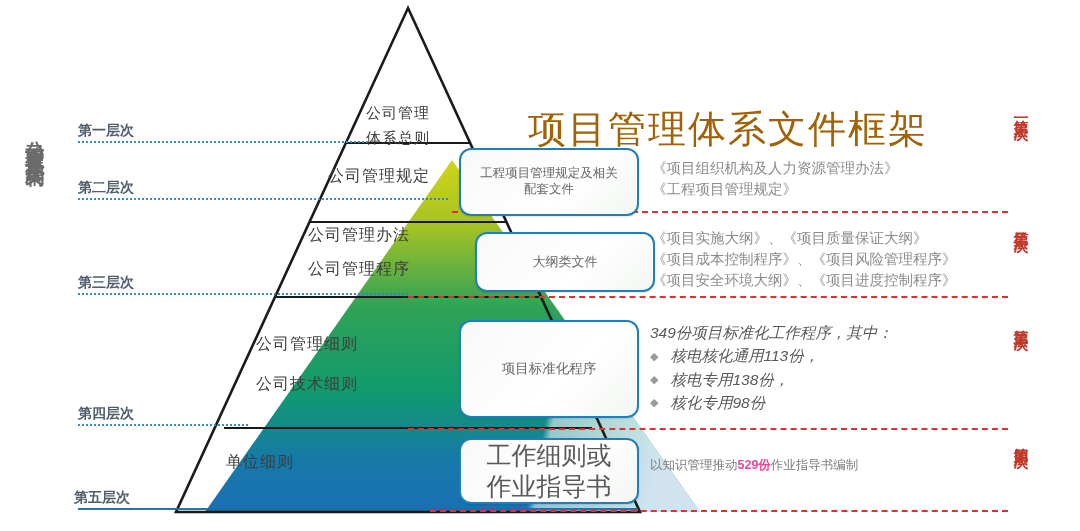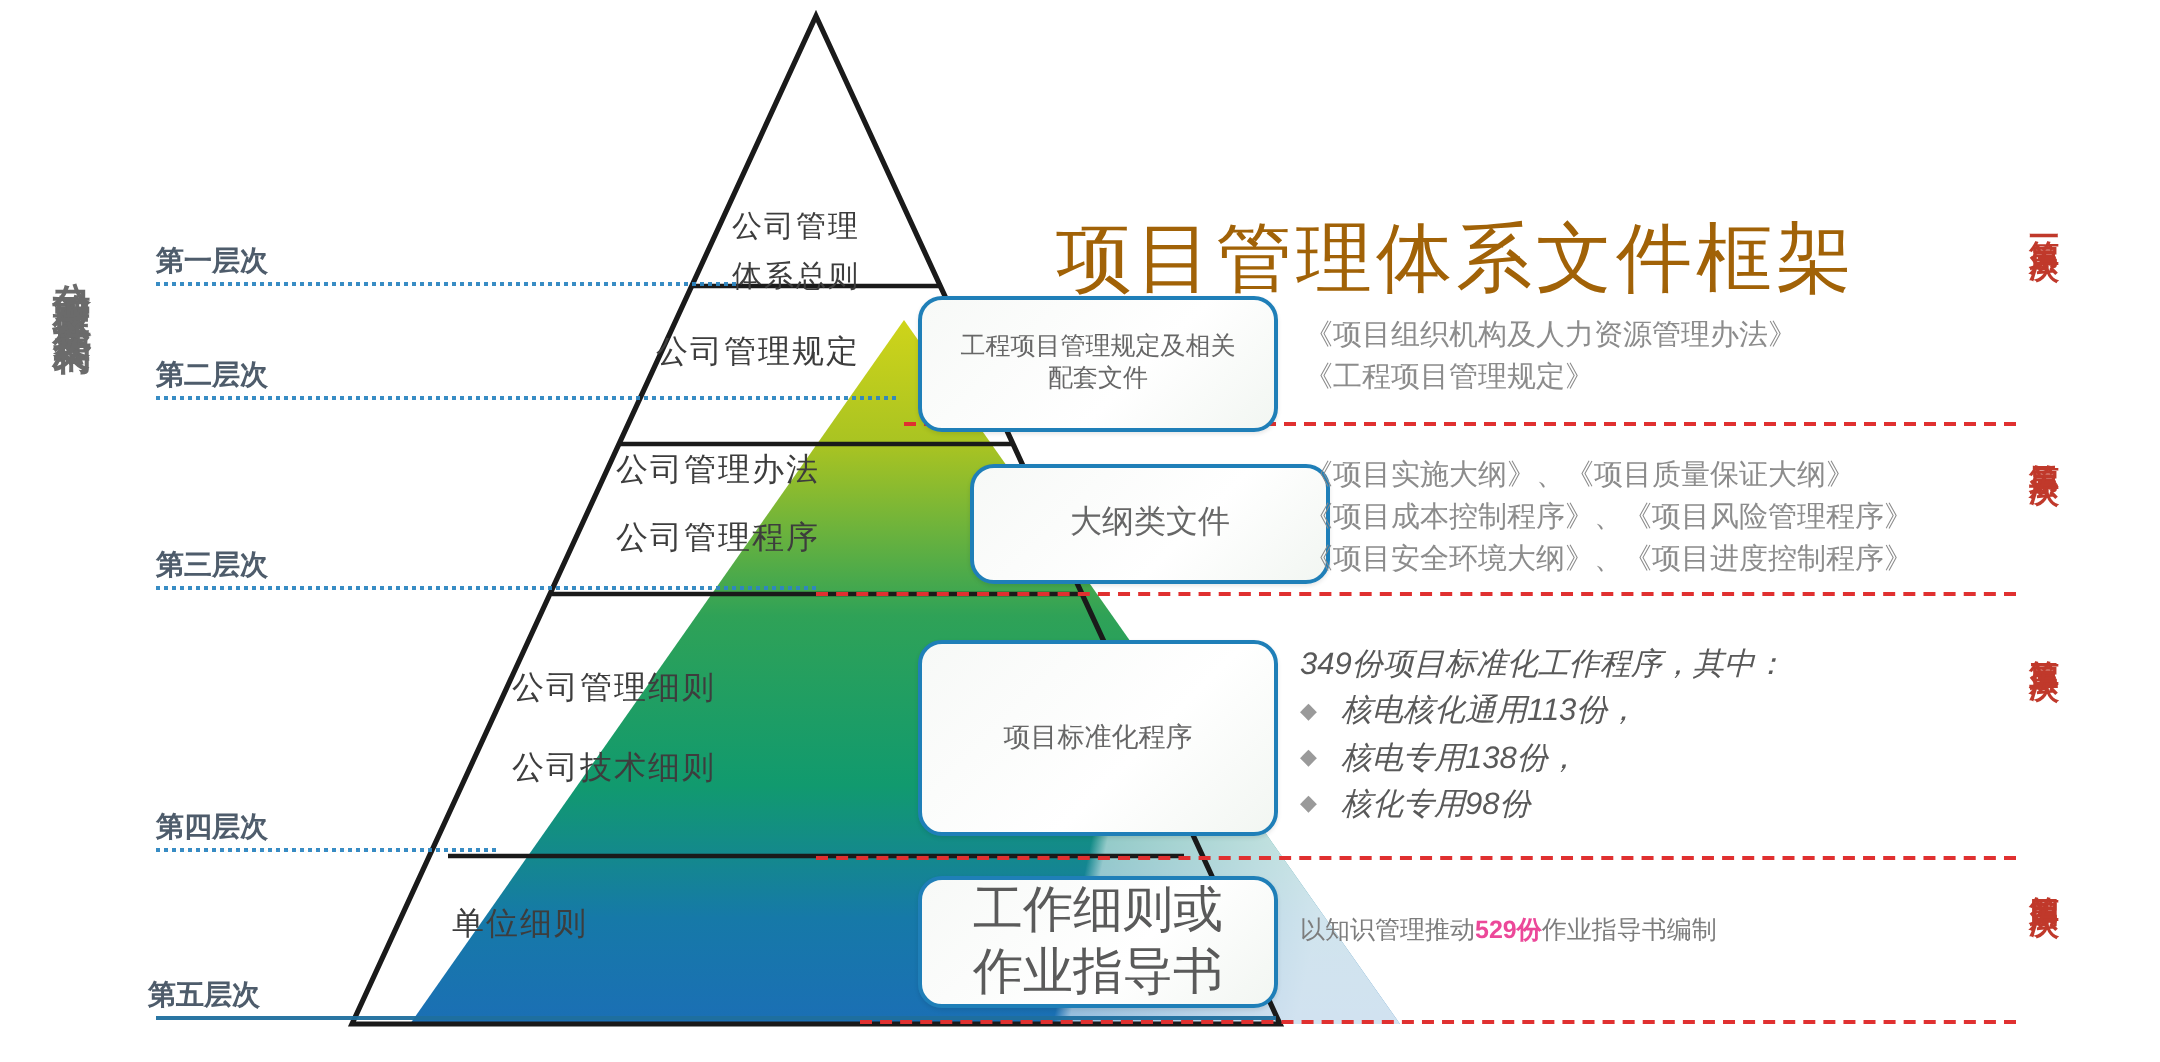--- a/index.html
+++ b/index.html
@@ -47,21 +47,21 @@
 
   
   .wbox{
     position:absolute;border:2px solid #1e6fa8;border-radius:12px;
     background:linear-gradient(135deg,#f7f9f7 0%,#ffffff 60%,#f2f6f2 100%);
     display:flex;align-items:center;justify-content:center;text-align:center;
     color:#676767;box-shadow:0 1px 2px rgba(0,0,0,.10);
     line-height:1.25;
   }
   .wbox.b1{left:459px;top:148px;width:176px;height:64px;font-size:12.5px;border-color:#1f7fb8;}
-  .wbox.b2{left:485px;top:232px;width:176px;height:56px;font-size:16px;border-color:#1f7fb8;text-align:right;}
+  .wbox.b2{left:475px;top:232px;width:176px;height:56px;font-size:13px;border-color:#1f7fb8;text-align:right;}
   .wbox.b3{left:459px;top:320px;width:176px;height:94px;font-size:13.5px;border-color:#1f7fb8;}
   .wbox.b4{left:459px;top:438px;width:176px;height:62px;font-size:25px;border-color:#1f7fb8;color:#5a5a5a;}
 
   
   .rdesc{
     position:absolute;color:#8c8c8c;white-space:nowrap;line-height:1.45;
   }
   .rdesc .line{display:block;}
 
   .r1{left:652px;top:158px;font-size:14.5px;}

